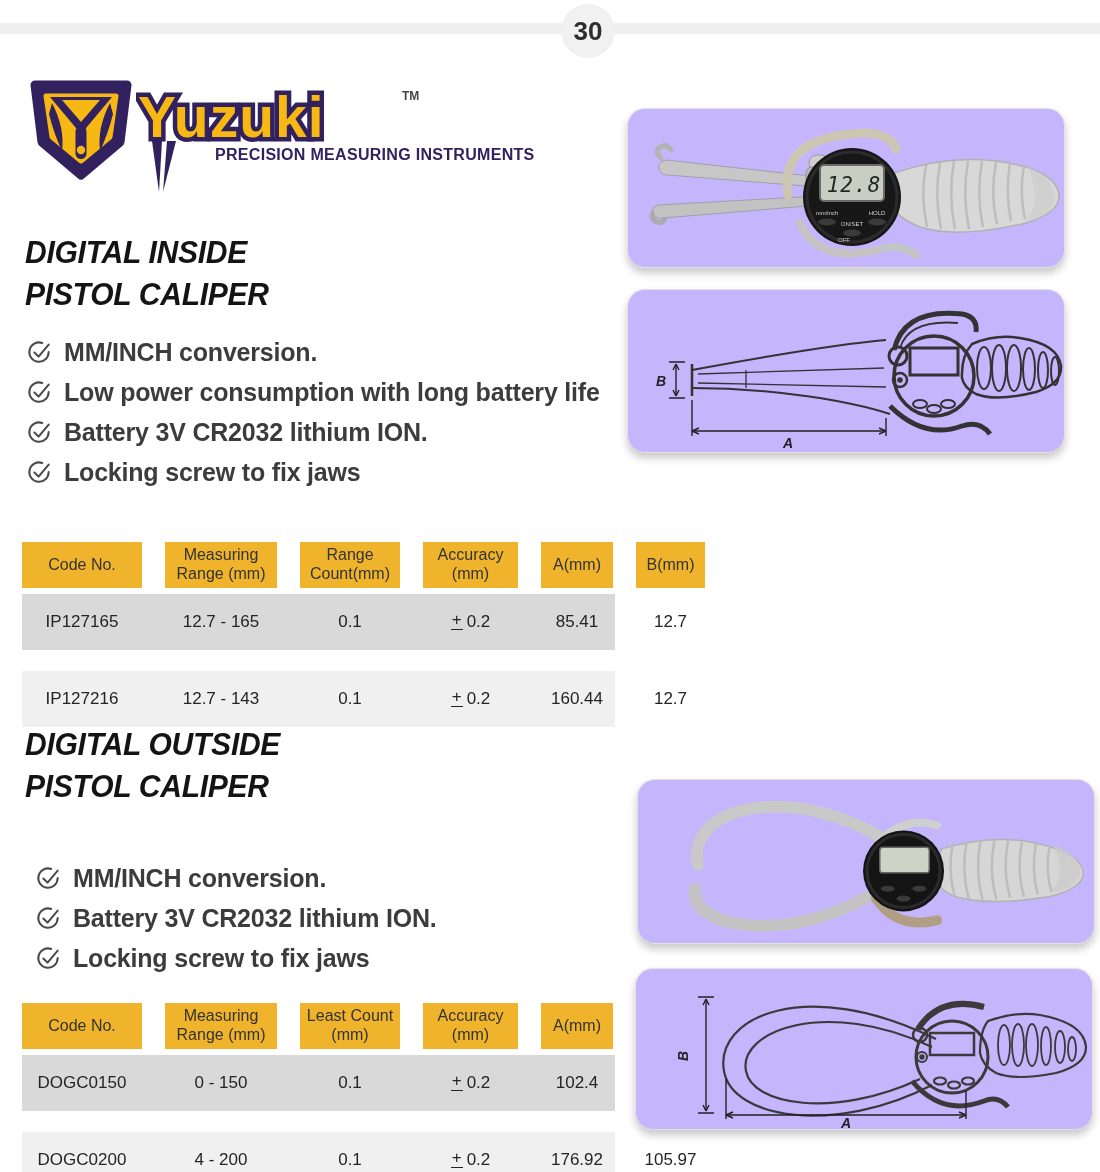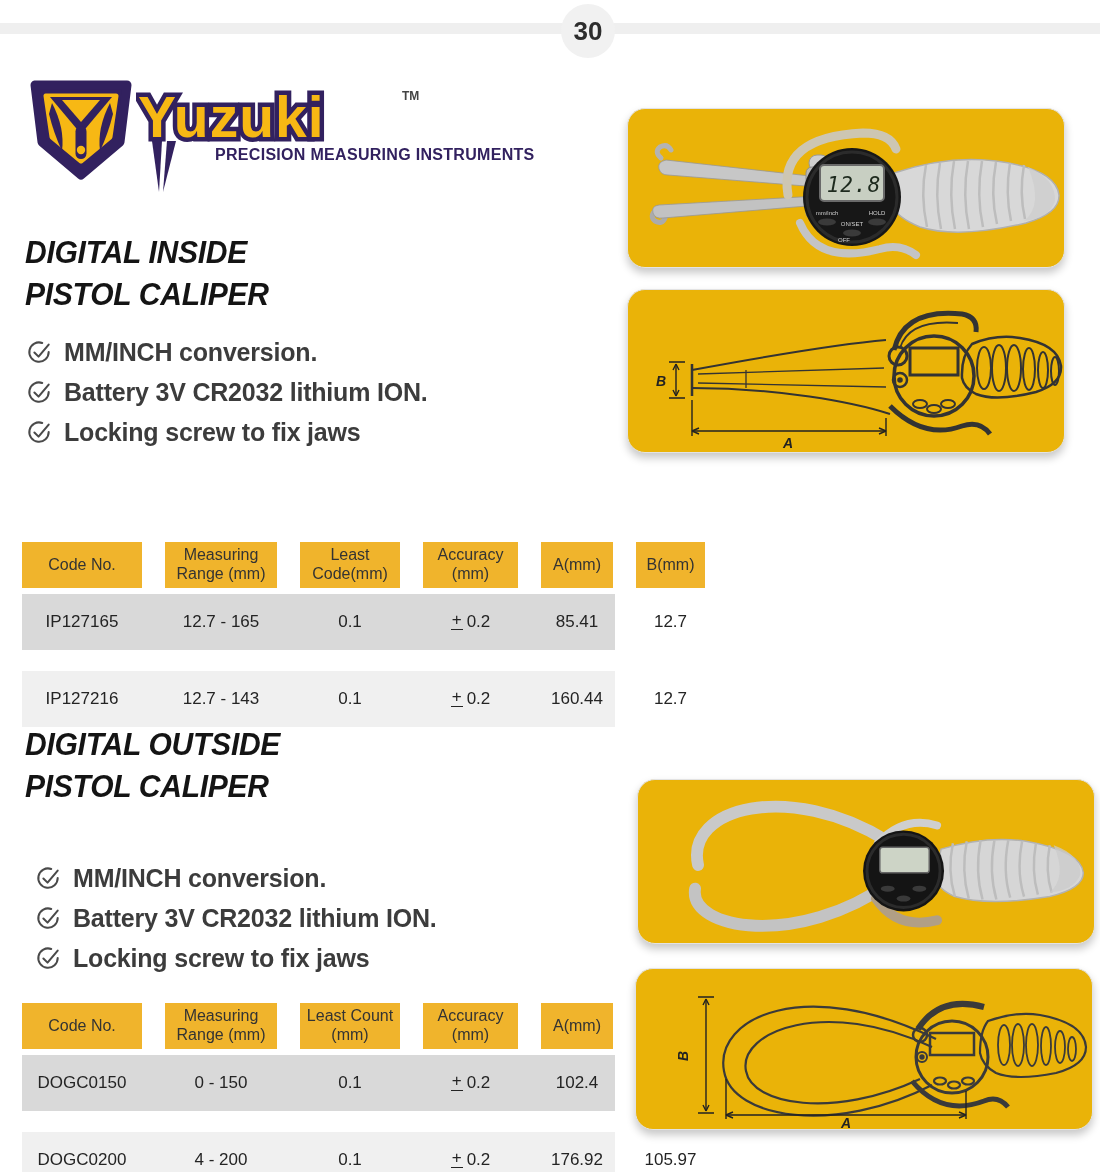--- a/index.html
+++ b/index.html
@@ -38,21 +38,21 @@
   .thead,.trow{display:grid;grid-template-columns:120px 112px 100px 95px 72px 69px;column-gap:23px;}
   .th{background:var(--table_header_yellow);min-height:46px;display:flex;align-items:center;
       justify-content:center;text-align:center;font-size:16px;line-height:1.18;color:#333;
       padding:1px 2px;box-sizing:border-box;}
   .trow{margin-top:6px;height:56px;background:var(--row_gray_dark);}
   .trow.alt{background:var(--row_gray_light);margin-top:21px;}
   .td{display:flex;align-items:center;justify-content:center;font-size:17px;color:#242424;}
   .pm{display:inline-block;line-height:.95;border-bottom:1.6px solid #242424;padding:0 1px;
       margin-right:4px;transform:translateY(-1px);}
 
-  .card{position:absolute;background:#eab308;border:1px solid #E3E3E3;border-radius:18px;
+  .card{position:absolute;background:#c4b5fd;border:1px solid #E3E3E3;border-radius:18px;
         box-shadow:0 5px 9px rgba(0,0,0,.22);overflow:hidden;}
   .card svg{display:block;width:100%;height:100%;}
   #card-inside-photo{left:627px;top:108px;width:436px;height:158px;}
   #card-inside-drawing{left:627px;top:289px;width:436px;height:162px;}
   #card-outside-photo{left:637px;top:779px;width:456px;height:163px;}
   #card-outside-drawing{left:635px;top:968px;width:456px;height:160px;}
 
   .dim-label{font-style:italic;font-weight:700;font-size:14px;fill:#222;}
   .lcd-text{font-family:"DejaVu Sans Mono",monospace;font-style:italic;letter-spacing:1px;fill:#1E2A1E;}
   .tiny{font-size:6px;fill:#CFCFCF;}
@@ -97,36 +97,43 @@
         <path d="M23.5 13 A10.5 10.5 0 1 1 16.5 3.2" fill="none" stroke="#4A4A4A" stroke-width="2.2" stroke-linecap="round"></path>
         <path d="M8 13.5 l4.5 4.5 L23.5 5" fill="none" stroke="#4A4A4A" stroke-width="2.2" stroke-linecap="round" stroke-linejoin="round"></path>
       </svg>
       <span class="ftext">MM/INCH conversion.</span>
     </div>
     <div class="feat">
       <svg width="24" height="24" viewBox="0 0 26 26">
         <path d="M23.5 13 A10.5 10.5 0 1 1 16.5 3.2" fill="none" stroke="#4A4A4A" stroke-width="2.2" stroke-linecap="round"></path>
         <path d="M8 13.5 l4.5 4.5 L23.5 5" fill="none" stroke="#4A4A4A" stroke-width="2.2" stroke-linecap="round" stroke-linejoin="round"></path>
       </svg>
+      <span class="ftext">Low power consumption with long battery life</span>
+    </div>
+    <div class="feat">
+      <svg width="24" height="24" viewBox="0 0 26 26">
+        <path d="M23.5 13 A10.5 10.5 0 1 1 16.5 3.2" fill="none" stroke="#4A4A4A" stroke-width="2.2" stroke-linecap="round"></path>
+        <path d="M8 13.5 l4.5 4.5 L23.5 5" fill="none" stroke="#4A4A4A" stroke-width="2.2" stroke-linecap="round" stroke-linejoin="round"></path>
+      </svg>
       <span class="ftext">Battery 3V CR2032 lithium ION.</span>
     </div>
     <div class="feat">
       <svg width="24" height="24" viewBox="0 0 26 26">
         <path d="M23.5 13 A10.5 10.5 0 1 1 16.5 3.2" fill="none" stroke="#4A4A4A" stroke-width="2.2" stroke-linecap="round"></path>
         <path d="M8 13.5 l4.5 4.5 L23.5 5" fill="none" stroke="#4A4A4A" stroke-width="2.2" stroke-linecap="round" stroke-linejoin="round"></path>
       </svg>
       <span class="ftext">Locking screw to fix jaws</span>
     </div>
   </div>
 
   <div class="spec-table" style="top:542px;">
     <div class="thead">
       <div class="th">Code No.</div>
       <div class="th">Measuring Range (mm)</div>
-      <div class="th">Least Code(mm)</div>
+      <div class="th">Range Count(mm)</div>
       <div class="th">Accuracy (mm)</div>
       <div class="th">A(mm)</div>
       <div class="th">B(mm)</div>
     </div>
     <div class="trow">
       <div class="td">IP127165</div>
       <div class="td">12.7 - 165</div>
       <div class="td">0.1</div>
       <div class="td">
           <span class="pm">+</span>

